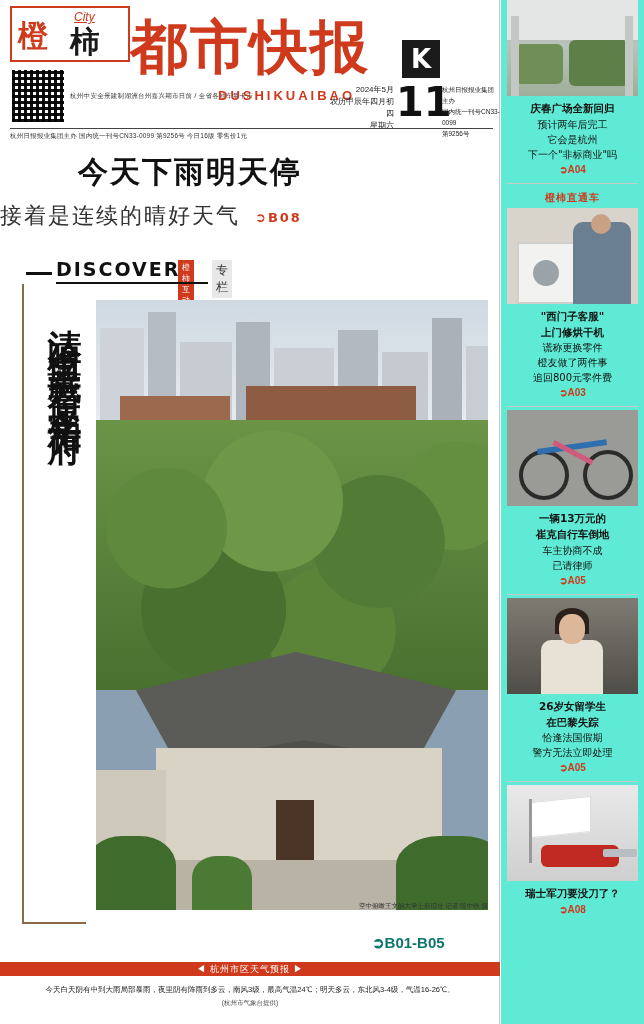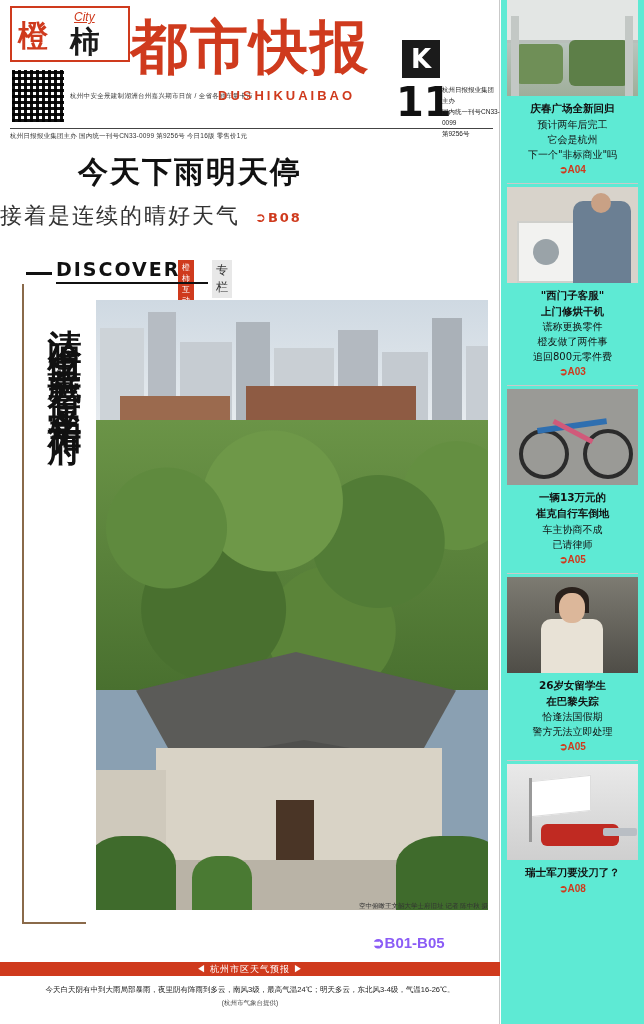--- a/index.html
+++ b/index.html
@@ -109,21 +109,21 @@
   .wall{position:absolute;left:60px;top:448px;width:286px;height:120px;background:#d9d3c6;}
   .wall2{position:absolute;left:0px;top:470px;width:70px;height:100px;background:#cfc9bc;}
   .door{position:absolute;left:180px;top:500px;width:38px;height:68px;background:#4a3526;}
   .ground{position:absolute;left:0;top:560px;width:100%;height:50px;background:#b9b3a6;}
   .bush{position:absolute;top:536px;height:74px;background:#3f6b2c;border-radius:40% 40% 0 0;}
   .bs1{left:-10px;width:90px;}
   .bs2{left:300px;width:110px;}
   .bs3{left:96px;width:60px;top:556px;height:54px;background:#4a7a33;}
   .photo-cap{position:absolute;left:96px;top:902px;width:392px;text-align:right;font-size:6.5px;color:#333;}
 
-  .ref-bottom{position:absolute;left:372px;top:934px;font-size:15px;font-weight:bold;color:#8b5cf6;}
+  .ref-bottom{position:absolute;left:372px;top:934px;font-size:15px;font-weight:bold;color:#0f766e;}
 
   
   .wstrip{position:absolute;left:0;top:962px;width:500px;}
   .wbar{position:relative;height:14px;background:#cf3a1d;}
   .wbar span{position:absolute;left:50%;transform:translateX(-50%);top:1px;color:#fff;font-size:9px;letter-spacing:1px;}
   .wtext{margin-top:8px;text-align:center;font-size:7.5px;color:#222;line-height:1.7;padding:0 18px;}
   .wsrc{text-align:center;font-size:6.5px;color:#444;margin-top:2px;}
 
   
   .rail{position:absolute;left:501px;top:0;width:143px;height:1024px;box-sizing:border-box;background:#5eead4;}
@@ -183,20 +183,25 @@
         <span class="lg2">City</span>
         <span class="lg3">柿</span>
       </div>
       <div class="qr"></div>
       <div class="qr-note">杭州中安全景建制湖洲台州嘉兴期市日前 / 全省各地车量卡市</div>
 
       <div class="title-main">都市快报</div>
       <div class="title-pin">DUSHIKUAIBAO</div>
       <div class="k-badge">K</div>
 
+      <div class="date-lines">
+        <div>2024年5月</div>
+        <div>农历甲辰年四月初四</div>
+        <div>星期六</div>
+      </div>
       <div class="big-day">11</div>
       <div class="pub-lines">
         <div>杭州日报报业集团主办</div>
         <div>国内统一刊号CN33-0099</div>
         <div>第9256号</div>
       </div>
       <div class="hr-thin"></div>
       <div class="credit">杭州日报报业集团主办 国内统一刊号CN33-0099 第9256号 今日16版 零售价1元</div>
     </div>
 
@@ -279,20 +284,21 @@
         <div class="sub">它会是杭州</div>
         <div class="sub">下一个"非标商业"吗</div>
       </div>
       <div class="rref">
         <span>➲</span><span>A04</span>
       </div>
     </div>
     <div class="rsep"></div>
 
     <div class="rcell">
+      <div class="rlabel">橙柿直通车</div>
       <div class="rimg">
         <div class="art-wash">
             <div class="machine"></div>
             <div class="drum"></div>
             <div class="person"></div>
             <div class="head"></div>
           </div>
       </div>
       <div class="rtxt">
         <div>"西门子客服"</div>

